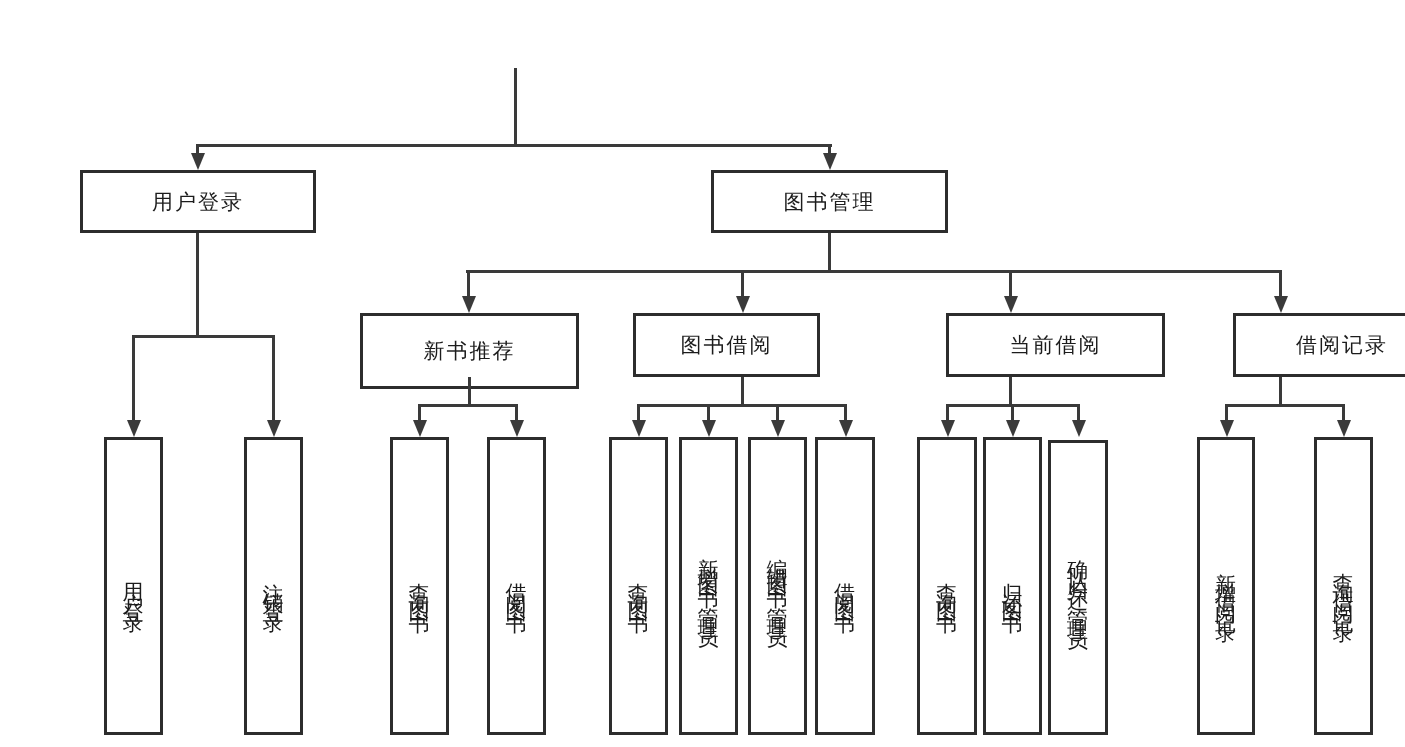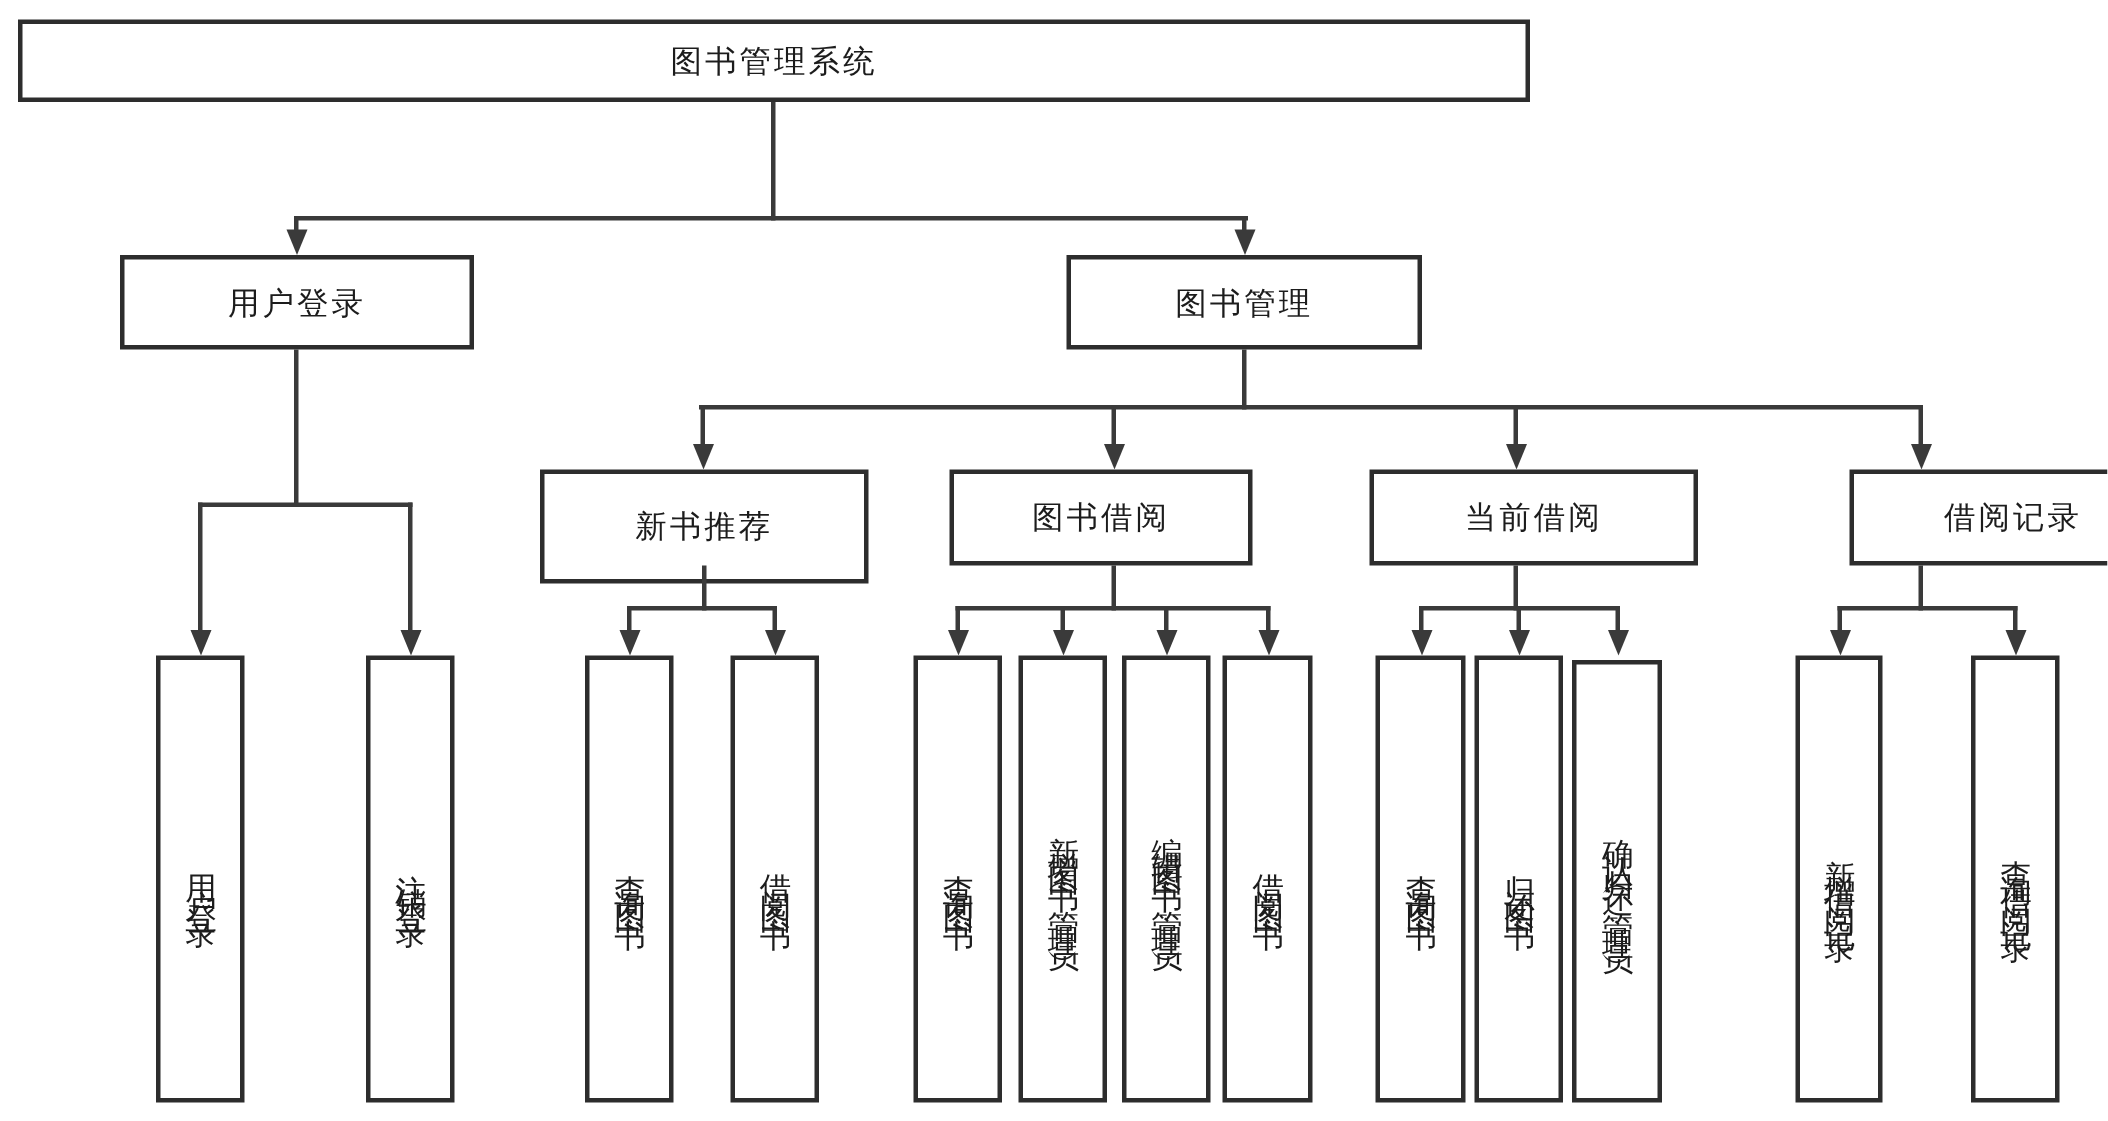--- a/index.html
+++ b/index.html
@@ -36,23 +36,20 @@
   .watermark{
     position:absolute;right:7px;bottom:5px;
     font-size:21px;color:var(--wm);letter-spacing:1px;
   }
 </style>
 </head>
 <body>
 
 <div class="canvas">
 
-  <div class="box" style="left:12px;top:13px;width:1008px;height:55px;">
-    <span>图书管理系统</span>
-  </div>
 
   <div class="vline" style="left:514px;top:68px;height:79px;"></div>
   <div class="hline" style="left:196px;top:144px;width:636px;"></div>
   <div class="vline" style="left:196px;top:144px;height:12px;"></div>
   <div class="arrow" style="left:191px;top:153px;"></div>
   <div class="vline" style="left:828px;top:144px;height:12px;"></div>
   <div class="arrow" style="left:823px;top:153px;"></div>
 
   <div class="box" style="left:80px;top:170px;width:236px;height:63px;">
     <span>用户登录</span>
@@ -75,24 +72,24 @@
   <div class="vline" style="left:741px;top:270px;height:28px;"></div>
   <div class="arrow" style="left:736px;top:296px;"></div>
   <div class="vline" style="left:1009px;top:270px;height:28px;"></div>
   <div class="arrow" style="left:1004px;top:296px;"></div>
   <div class="vline" style="left:1279px;top:270px;height:28px;"></div>
   <div class="arrow" style="left:1274px;top:296px;"></div>
 
   <div class="box" style="left:360px;top:313px;width:219px;height:76px;">
     <span>新书推荐</span>
   </div>
-  <div class="box" style="left:633px;top:313px;width:202px;height:64px;font-family:Liberation Mono, monospace;">
+  <div class="box" style="left:633px;top:313px;width:187px;height:64px;font-family:Liberation Mono, monospace;">
     <span>图书借阅</span>
   </div>
-  <div class="box" style="left:913px;top:313px;width:219px;height:64px;align-items:center;">
+  <div class="box" style="left:946px;top:313px;width:219px;height:64px;align-items:center;">
     <span>当前借阅</span>
   </div>
   <div class="box" style="left:1233px;top:313px;width:218px;height:64px;">
     <span>借阅记录</span>
   </div>
 
   <div class="vline" style="left:468px;top:377px;height:30px;"></div>
   <div class="hline" style="left:418px;top:404px;width:100px;"></div>
   <div class="vline" style="left:418px;top:404px;height:18px;"></div>
   <div class="arrow" style="left:413px;top:420px;"></div>

